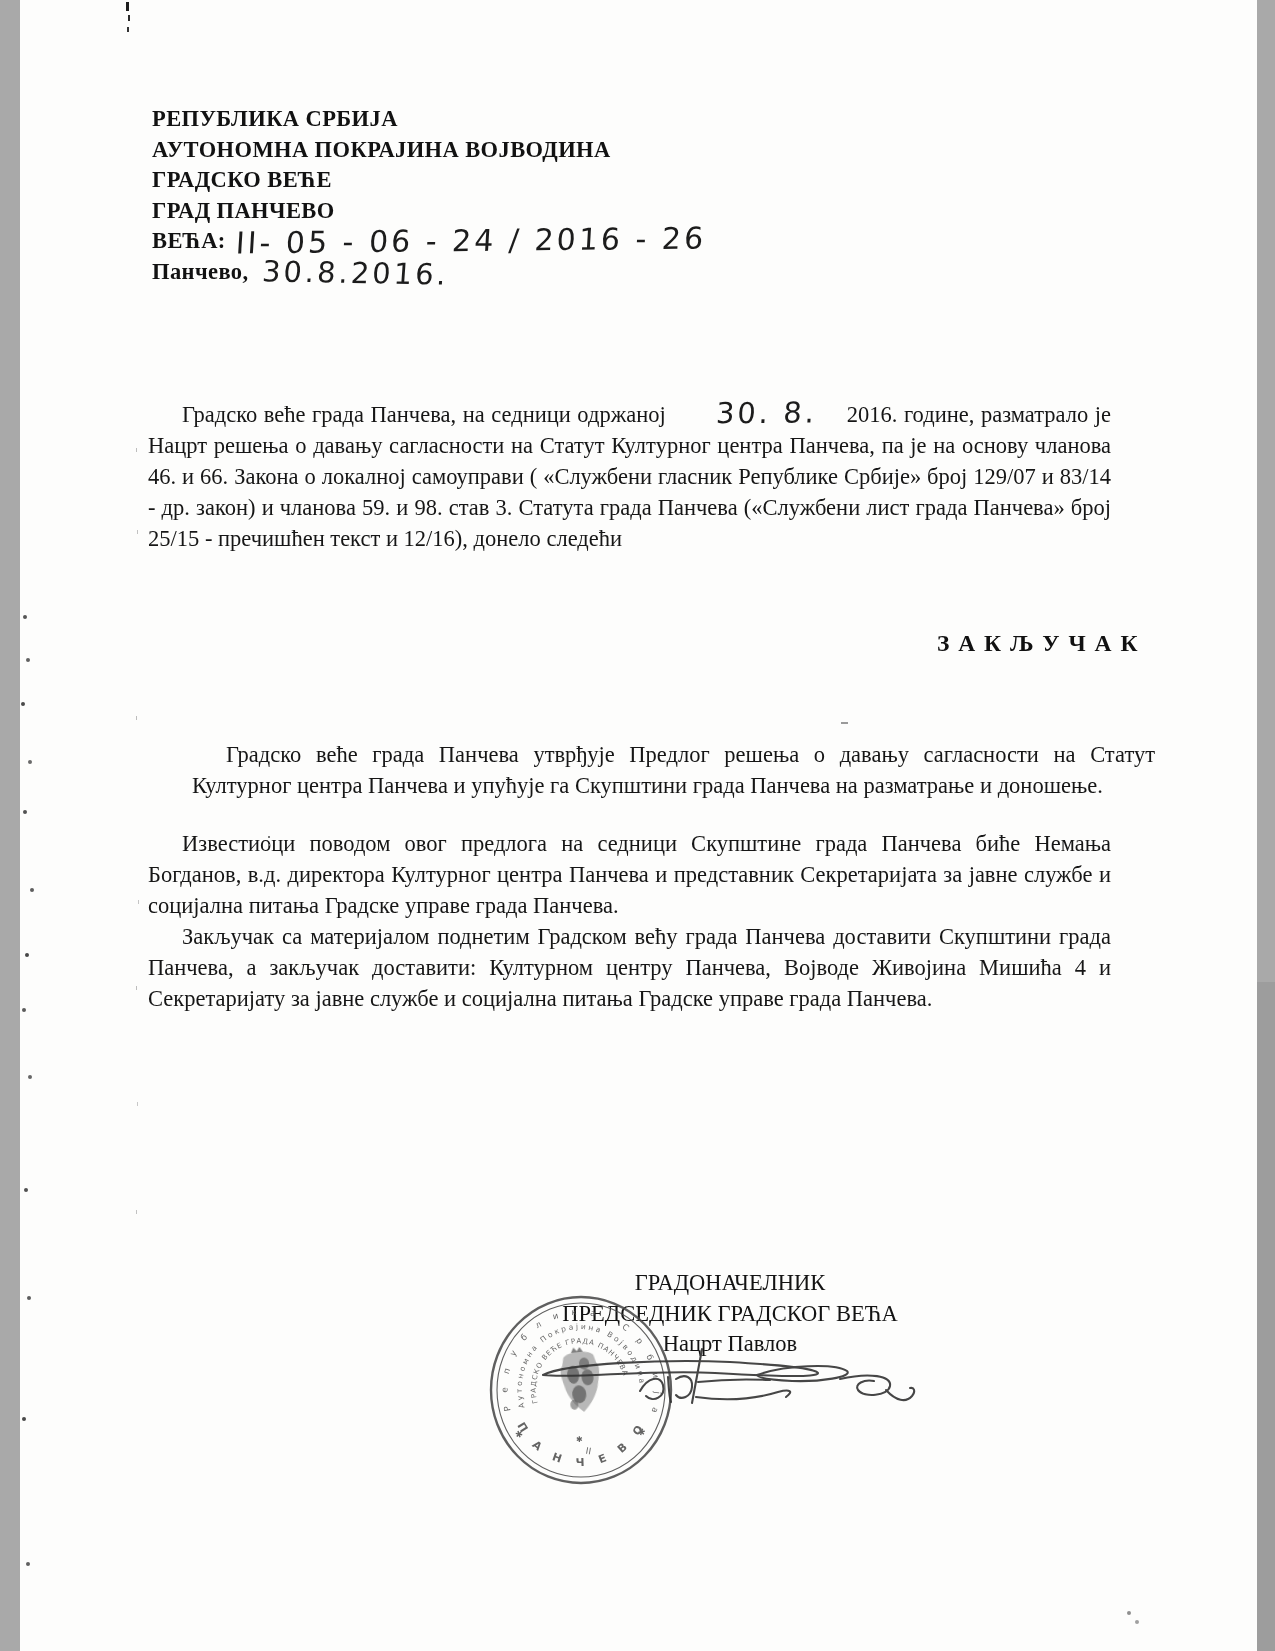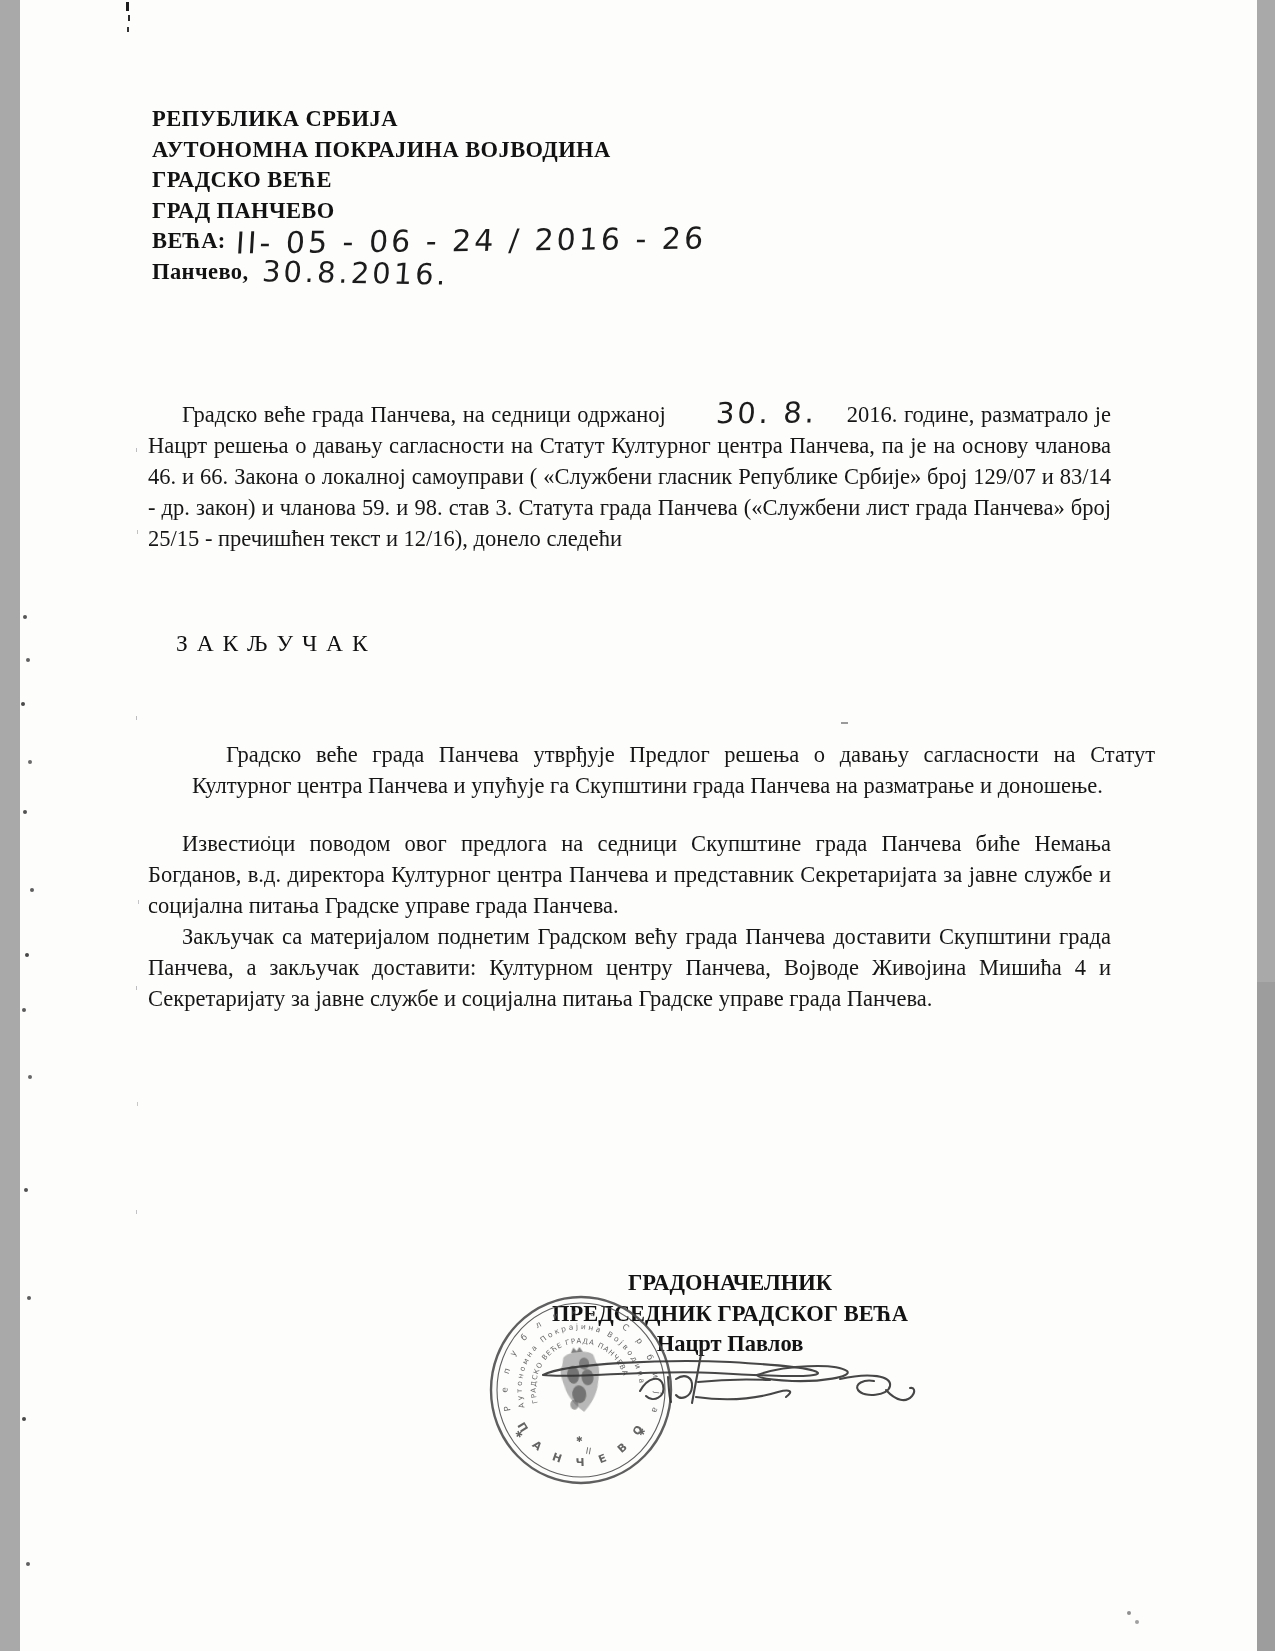--- a/index.html
+++ b/index.html
@@ -28,26 +28,26 @@
   .hw-date{font-size:29px;margin-left:14px;vertical-align:-4px;transform:skewX(-3deg) rotate(1deg);}
   .hw-inline{font-size:29px;margin:0 30px 0 16px;line-height:0;position:relative;top:1px;}
 
   .para{
     position:absolute;left:148px;width:963px;margin:0;
     font-size:22.5px;line-height:31px;
     text-align:justify;text-indent:34px;color:#161616;
   }
   .doc-title{
     position:absolute;left:148px;top:630px;width:963px;
-    text-align:left;font-weight:normal;font-size:23.5px;letter-spacing:1.5px;
+    text-align:right;font-weight:bold;font-size:23.5px;letter-spacing:1.5px;
     transform:translateX(28px);color:#111;
   }
   .sig-block{
     position:absolute;left:430px;top:1268px;width:600px;
-    text-align:center;font-weight:bold;font-size:22.5px;line-height:30.5px;
+    text-align:center;font-weight:normal;font-size:22.5px;line-height:30.5px;
     color:#131313;z-index:2;
   }
   .stamp{position:absolute;left:488px;top:1294px;width:186px;height:192px;z-index:3;opacity:.88;}
   .stamp text{font-family:"DejaVu Sans",sans-serif;}
   .sig-scribble{position:absolute;left:520px;top:1335px;width:420px;height:90px;z-index:4;}
 
   
   .artifact{position:absolute;}
   .dash1{left:126px;top:2px;width:3px;height:9px;background:#1d1d1d;}
   .dash2{left:128px;top:15px;width:2px;height:6px;background:#2a2a2a;}

